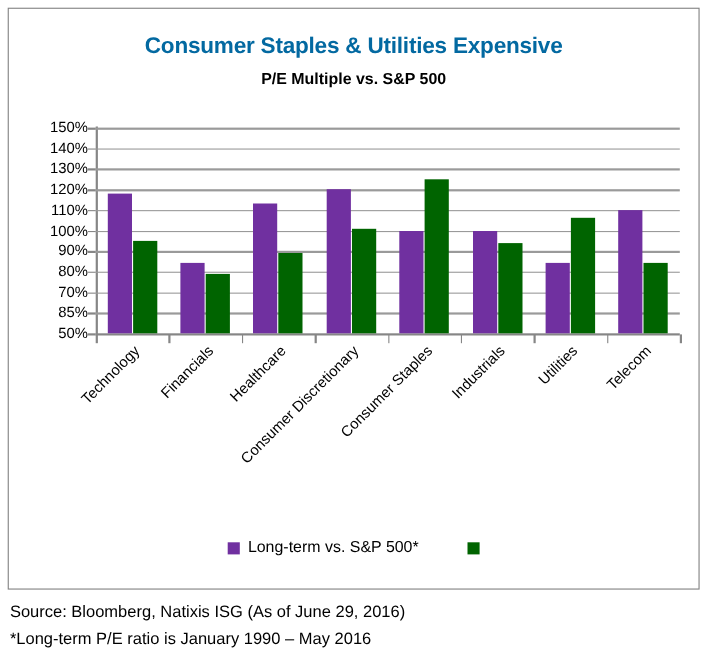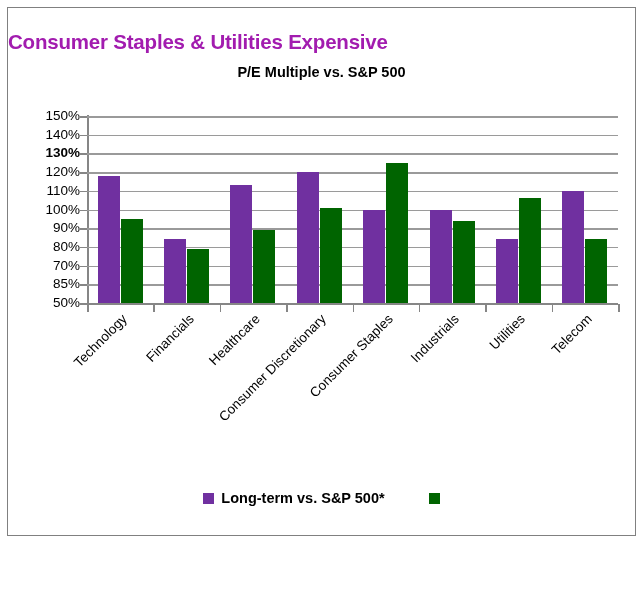--- a/index.html
+++ b/index.html
@@ -21,23 +21,24 @@
     position: absolute;
     left: 7px; top: 7px;
     width: 629px; height: 529px;
     border: 1.5px solid #808080;
     background: #ffffff;
   }
 
   .chart-title {
     position: absolute;
     left: 0; right: 0; top: 22px;
+    text-align: center;
     font-size: 20.5px;
     font-weight: bold;
-    color: #a21caf;
+    color: #0369a1;
     letter-spacing: -0.2px;
   }
   .chart-subtitle {
     position: absolute;
     left: 0; right: 0; top: 56px;
     text-align: center;
     font-size: 14.5px;
     font-weight: bold;
     color: #000000;
   }
@@ -174,21 +175,20 @@
   .legend-swatch {
     width: 11px; height: 11px;
     display: inline-block;
   }
   .legend-swatch.purple { background: #7030A0; }
   .legend-swatch.green  { background: #006400; }
   .legend-text {
     font-size: 14.5px;
     color: #000000;
     white-space: nowrap;
-    font-weight: bold;
   }
 
   
   .footer {
     position: absolute;
     left: 9px;
     top: 545px;
     width: 620px;
   }
   .footer-line {
@@ -207,21 +207,21 @@
 
     <div class="chart-title">Consumer Staples &amp; Utilities Expensive</div>
 
     <div class="chart-subtitle">P/E Multiple vs. S&amp;P 500</div>
 
     <div class="plot-wrap">
 
       <div class="y-labels" id="y-labels">
           <div class="y-label" style="top: 7px;">150%</div>
           <div class="y-label" style="top: 25.7px;">140%</div>
-          <div class="y-label" style="top: 44.4px; font-weight: bold;">130%</div>
+          <div class="y-label" style="top: 44.4px;">130%</div>
           <div class="y-label" style="top: 63.1px;">120%</div>
           <div class="y-label" style="top: 81.8px;">110%</div>
           <div class="y-label" style="top: 100.5px;">100%</div>
           <div class="y-label" style="top: 119.2px;">90%</div>
           <div class="y-label" style="top: 137.9px;">80%</div>
           <div class="y-label" style="top: 156.6px;">70%</div>
           <div class="y-label" style="top: 175.3px;">85%</div>
           <div class="y-label" style="top: 194px;">50%</div>
         </div>
 
@@ -316,14 +316,18 @@
           <span class="legend-swatch purple" style="background: rgb(112, 48, 160);"></span>
           <span class="legend-text">Long-term vs. S&amp;P 500*</span>
         </div>
         <div class="legend-item">
           <span class="legend-swatch green" style="background: rgb(0, 100, 0);"></span>
         </div>
       </div>
 
   </div>
 
+  <div class="footer">
+    <div class="footer-line">Source: Bloomberg, Natixis ISG (As of June 29, 2016)</div>
+    <div class="footer-line">*Long-term P/E ratio is January 1990 – May 2016</div>
+  </div>
 
 </div>
 
 </body></html>

